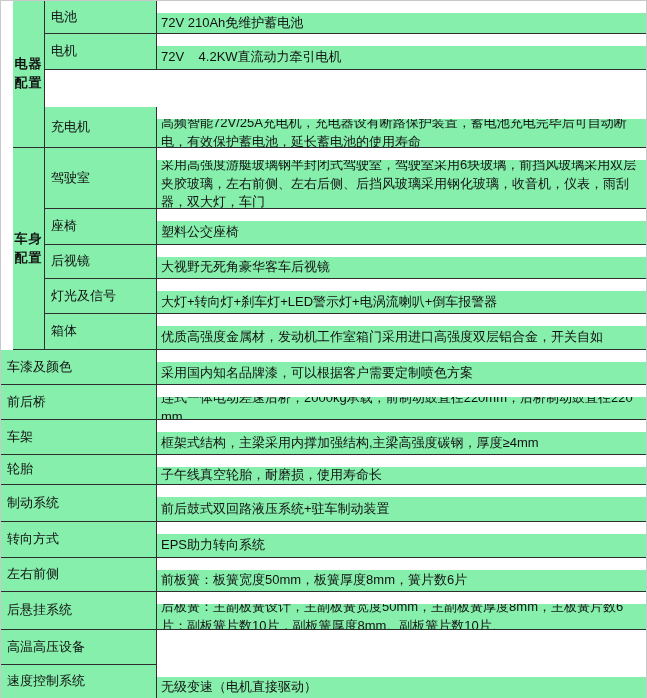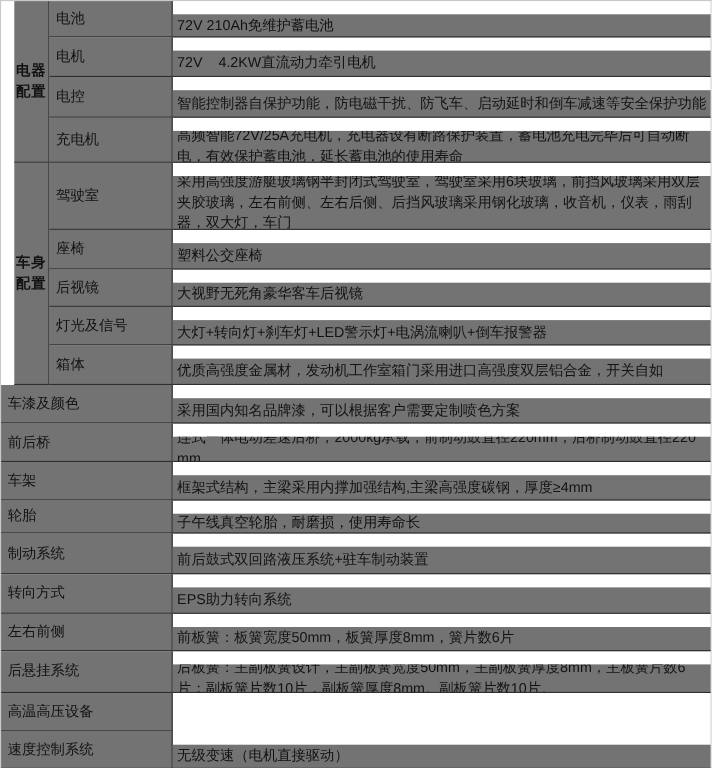--- a/index.html
+++ b/index.html
@@ -20,21 +20,21 @@
     color: #121212;
     font-size: 13px;
   }
   .cell {
     box-sizing: border-box;
     border-right: 1px solid #2e2e2e;
     border-bottom: 1px solid #2e2e2e;
     display: flex;
     align-items: center;
     overflow: hidden;
-    background: #737373;
+    background: #86efac;
   }
   .cat {
     grid-column: 1;
     justify-content: center;
     font-weight: bold;
     white-space: pre-line;
     line-height: 1.45;
     letter-spacing: 1px;
     margin-left: 12px;
   }
@@ -64,22 +64,20 @@
 
   <div class="cell cat" style="grid-row:1/5">电器
 配置</div>
 
   <div class="cell lbl" style="grid-row:1">电池</div>
   <div class="cell val" style="grid-row:1">72V 210Ah免维护蓄电池</div>
 
   <div class="cell lbl" style="grid-row:2">电机</div>
   <div class="cell val" style="grid-row:2">72V    4.2KW直流动力牵引电机</div>
 
-  <div class="cell lbl" style="grid-row:3">电控</div>
-  <div class="cell val" style="grid-row:3">智能控制器自保护功能，防电磁干扰、防飞车、启动延时和倒车减速等安全保护功能</div>
 
   <div class="cell lbl" style="grid-row:4">充电机</div>
   <div class="cell val" style="grid-row:4">高频智能72V/25A充电机，充电器设有断路保护装置，蓄电池充电完毕后可自动断电，有效保护蓄电池，延长蓄电池的使用寿命</div>
 
   <div class="cell cat" style="grid-row:5/10">车身
 配置</div>
 
   <div class="cell lbl" style="grid-row:5">驾驶室</div>
   <div class="cell val" style="grid-row:5">采用高强度游艇玻璃钢半封闭式驾驶室，驾驶室采用6块玻璃，前挡风玻璃采用双层夹胶玻璃，左右前侧、左右后侧、后挡风玻璃采用钢化玻璃，收音机，仪表，雨刮器，双大灯，车门</div>
 

